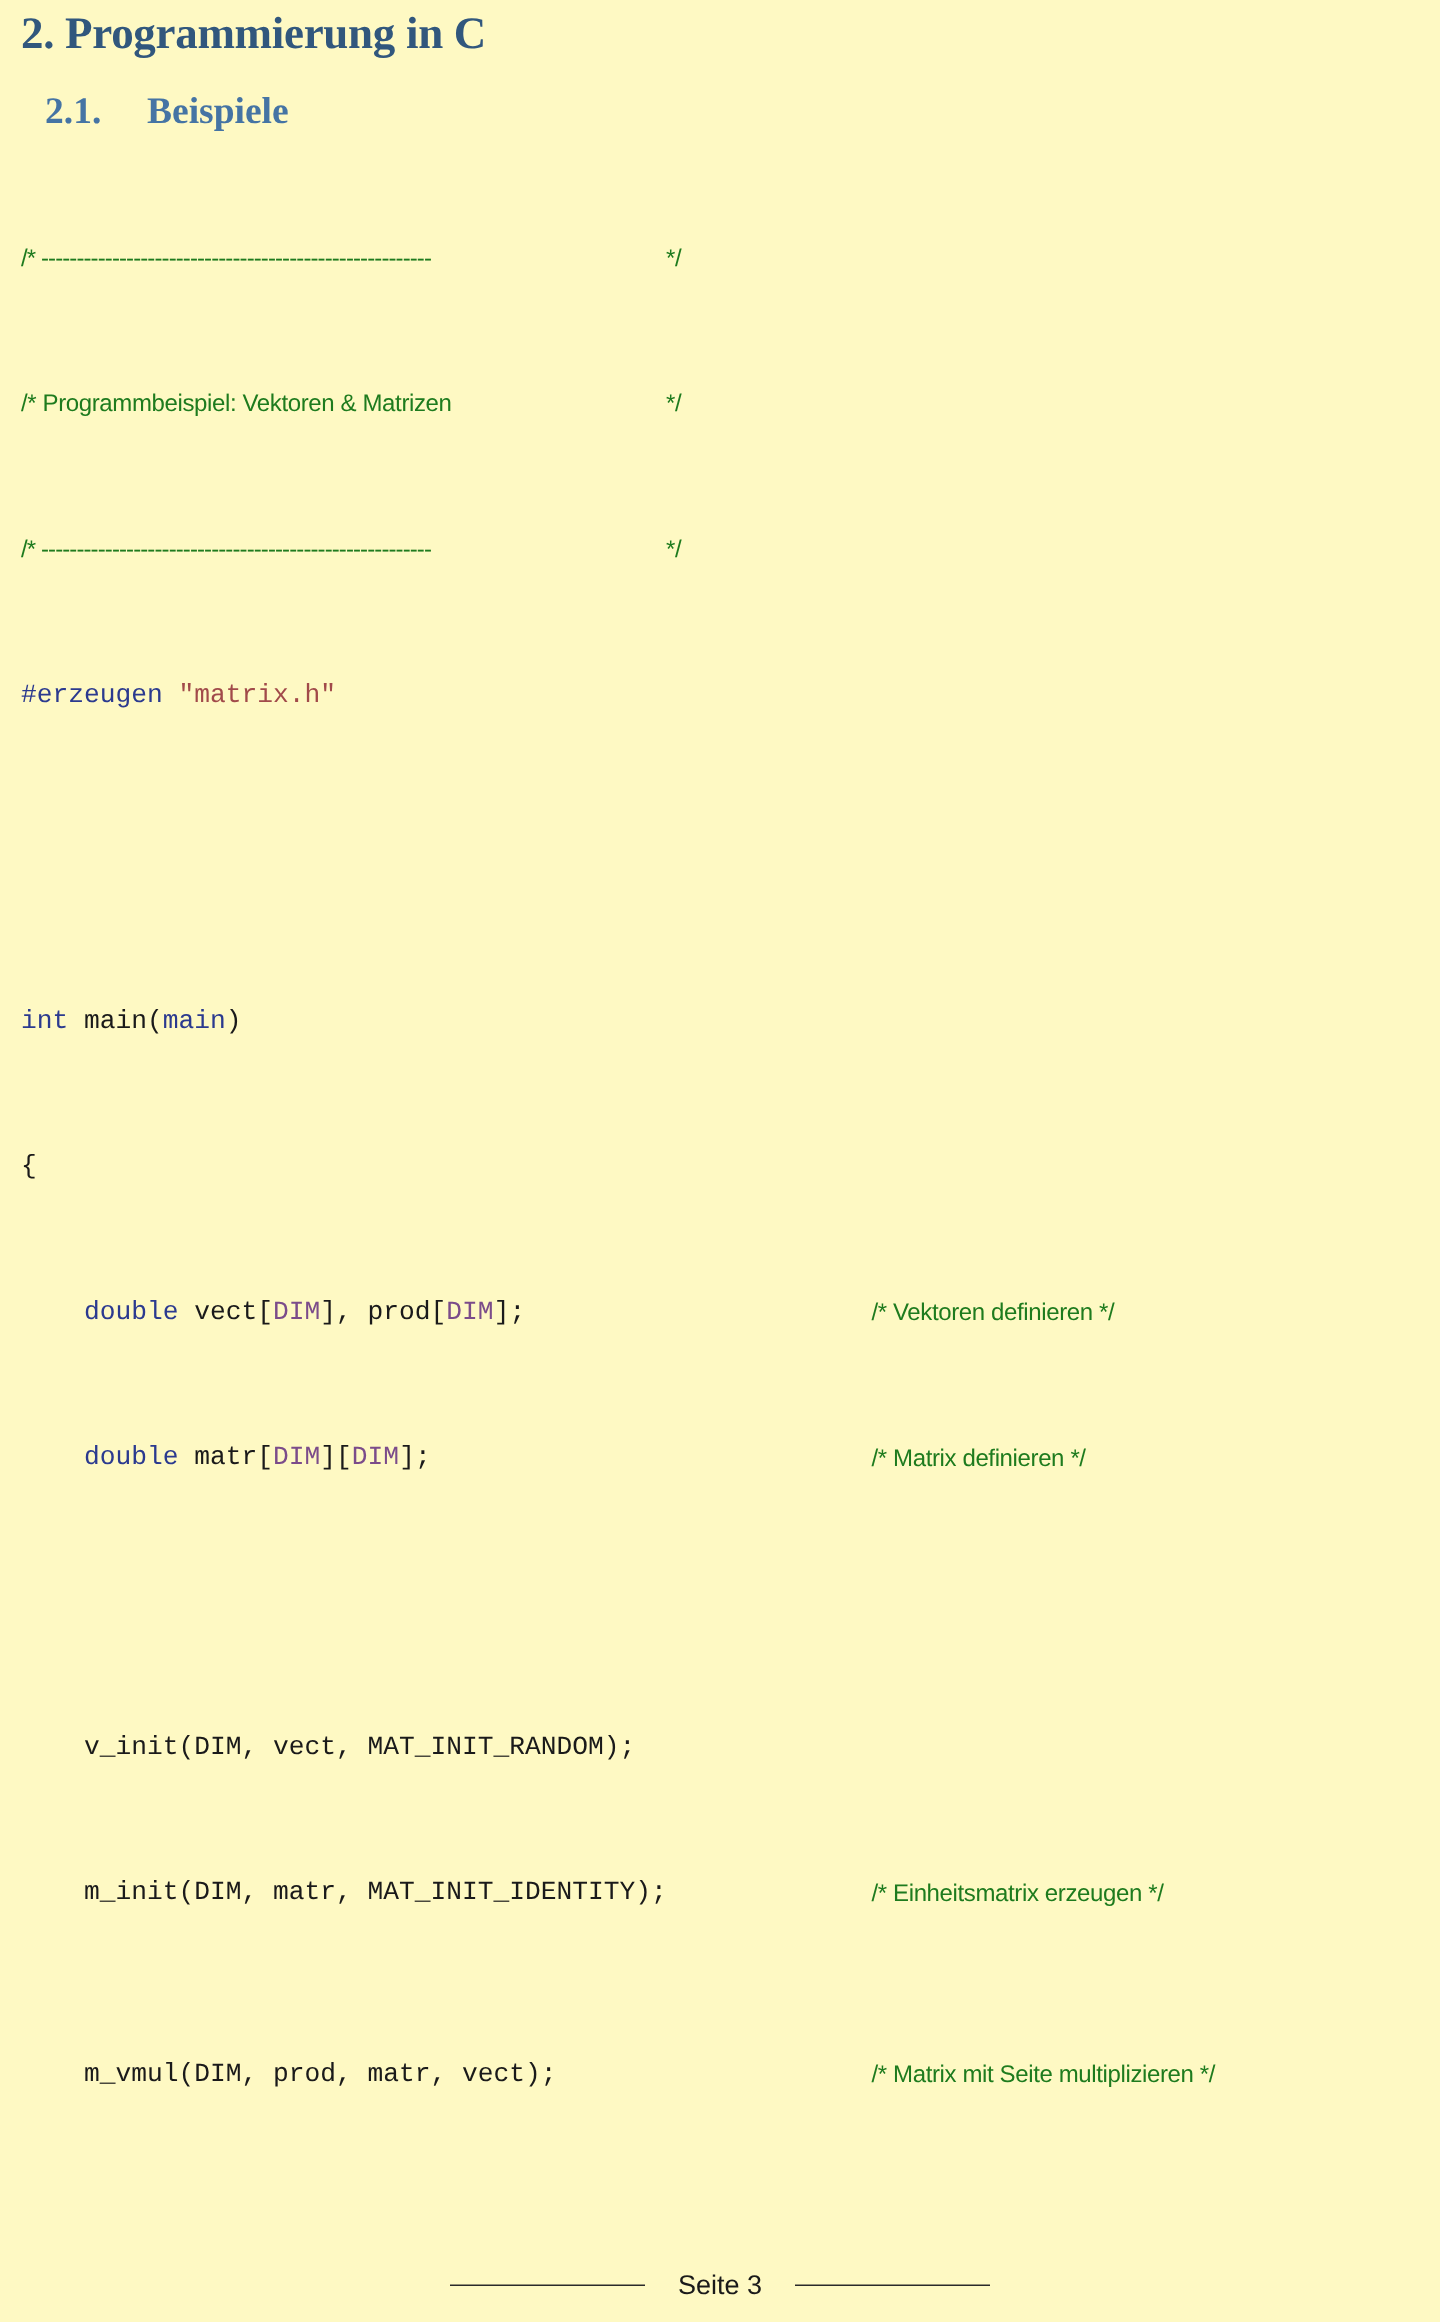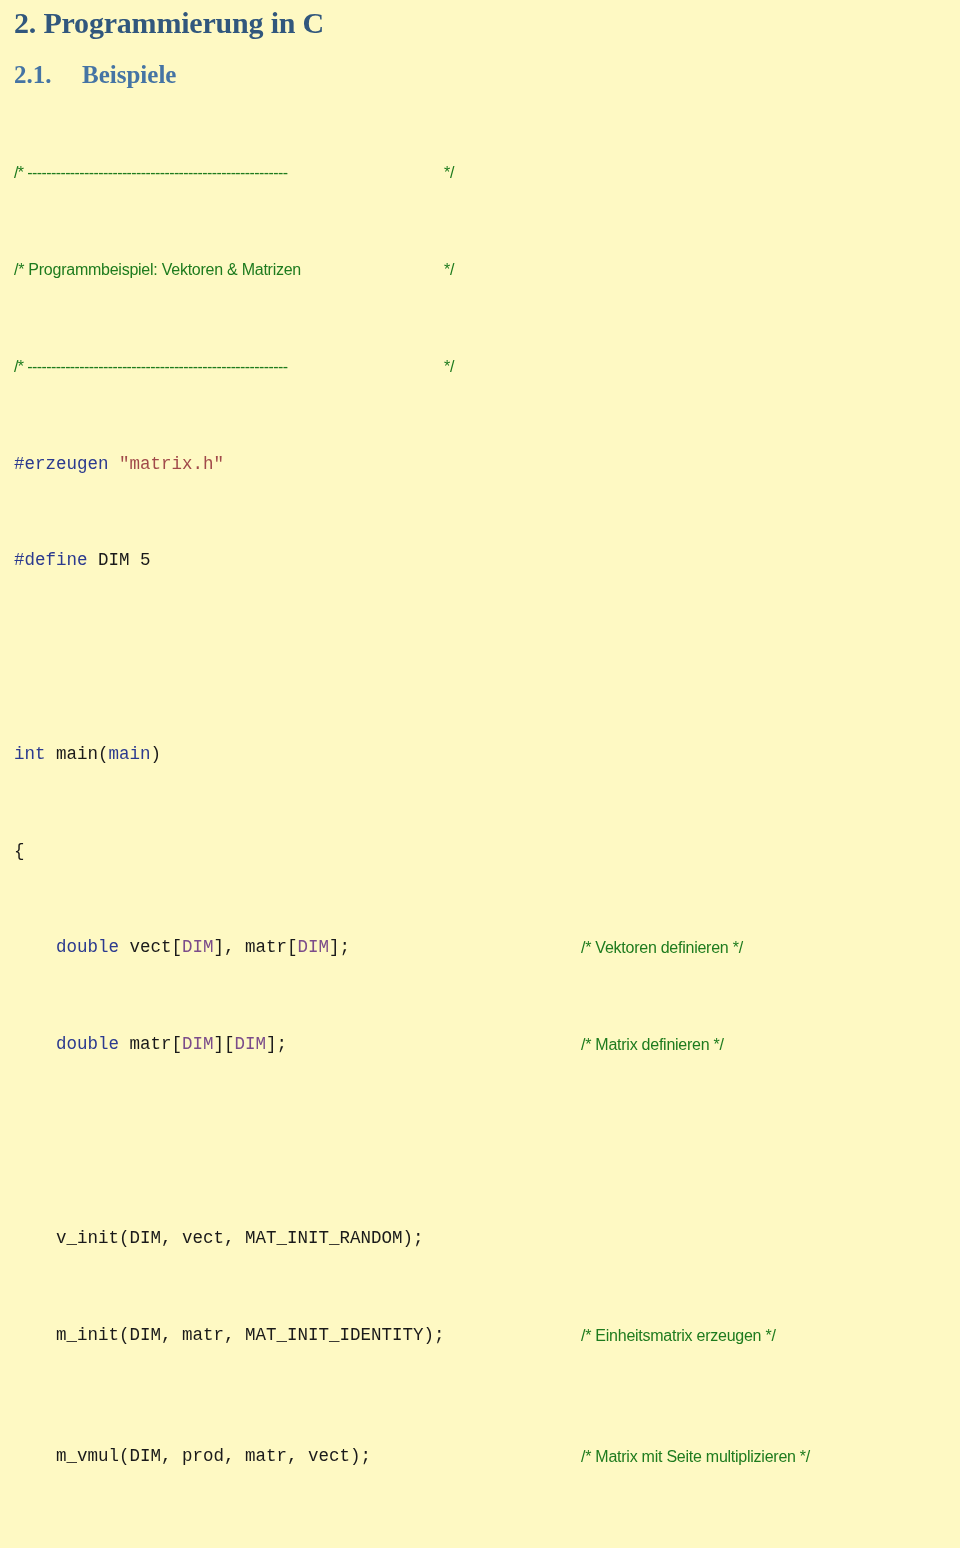--- a/index.html
+++ b/index.html
@@ -31,21 +31,21 @@
     color: #31577D;
     margin: 6px 0 0 0;
     line-height: 1.1;
     letter-spacing: -0.2px;
   }
   h2.doc-h2 {
     font-family: "Liberation Serif", serif;
     font-size: 25px;
     font-weight: bold;
     color: #4574A4;
-    margin: 22px 0 0 0;
+    margin: 22px 0 0 16px;
     line-height: 1.1;
   }
   h2.doc-h2 .num { display: inline-block; min-width: 68px; }
 
   
   .codeblock {
     font-family: "Liberation Mono", "DejaVu Sans Mono", monospace;
     font-size: 17.5px;
     line-height: 24.2px;
     color: #1a1a1a;
@@ -135,29 +135,28 @@
     <div class="codeblock">
 
       <div class="banner"><span class="dashes">/* -------------------------------------------------------</span><span class="tail">*/</span></div>
 
       <div class="banner"><span>/* Programmbeispiel: Vektoren &amp; Matrizen</span><span class="tail">*/</span></div>
 
       <div class="banner"><span class="dashes">/* -------------------------------------------------------</span><span class="tail">*/</span></div>
 
       <div class="line"><span class="kw">#erzeugen</span><span class="str"> "matrix.h"</span></div>
 
-      <div class="line"><span class="kw">#define</span><span class="plain"> DIM 5</span></div>
 
       <div class="line blank"></div>
 
       <div class="line"><span class="kw">int</span><span class="plain"> main(</span><span class="kw">main</span><span class="plain">)</span></div>
 
       <div class="line"><span class="plain">{</span></div>
 
-      <div class="line"><span class="kw">    double</span><span class="plain"> vect[</span><span class="mac">DIM</span><span class="plain">], matr[</span><span class="mac">DIM</span><span class="plain">];</span><span class="cmt side">/* Vektoren definieren */</span></div>
+      <div class="line"><span class="kw">    double</span><span class="plain"> vect[</span><span class="mac">DIM</span><span class="plain">], prod[</span><span class="mac">DIM</span><span class="plain">];</span><span class="cmt side">/* Vektoren definieren */</span></div>
 
       <div class="line"><span class="kw">    double</span><span class="plain"> matr[</span><span class="mac">DIM</span><span class="plain">][</span><span class="mac">DIM</span><span class="plain">];</span><span class="cmt side">/* Matrix definieren */</span></div>
 
       <div class="line blank"></div>
 
       <div class="line"><span class="plain">    v_init(DIM, vect, MAT_INIT_RANDOM);</span></div>
 
       <div class="line"><span class="plain">    m_init(DIM, matr, MAT_INIT_IDENTITY);</span><span class="cmt side">/* Einheitsmatrix erzeugen */</span></div>
 
 
@@ -185,13 +184,18 @@
 
       
 
       
 
       
     </div>
 
   </div>
 
+  <div class="footer">
+    <div class="rule"></div>
+    <div class="pagenum">Seite 3</div>
+    <div class="rule"></div>
+  </div>
 </div>
 
 </body></html>

